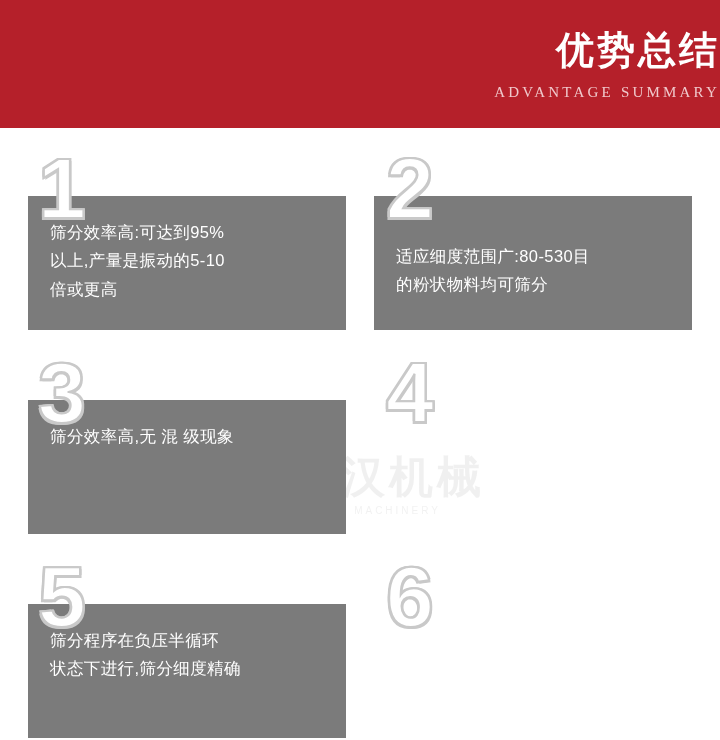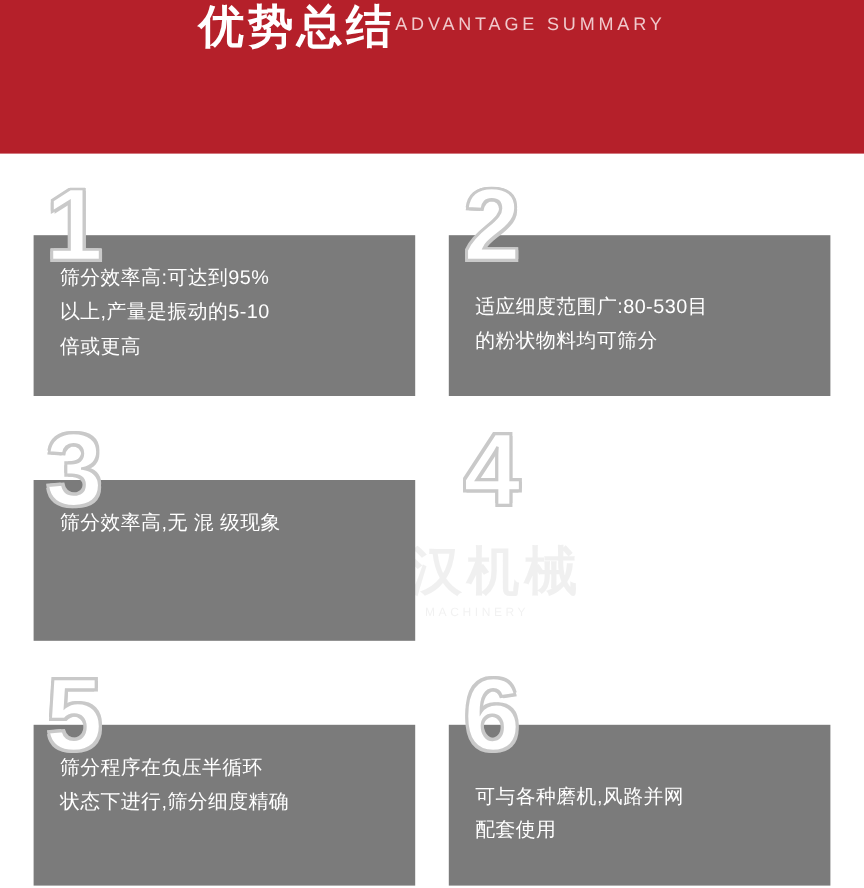--- a/index.html
+++ b/index.html
@@ -22,23 +22,24 @@
   }
 
   
   .header {
     position: relative;
     width: 720px;
     height: 128px;
     background: #b5202a;
     box-sizing: border-box;
     display: flex;
-    flex-direction: row;
-    align-items: flex-start;
+    flex-direction: column;
+    align-items: flex-end;
     justify-content: center;
+    font-family: Liberation Serif, serif;
   }
   .header-title {
     color: #ffffff;
     font-size: 38px;
     font-weight: bold;
     letter-spacing: 3px;
     line-height: 1.15;
     margin-top: 2px;
   }
   .header-sub {
@@ -203,20 +204,16 @@
     <div class="cell left">
       <div class="cell-num">5</div>
       <div class="cell-box">
         <div class="cell-text">筛分程序在负压半循环
 状态下进行,筛分细度精确</div>
       </div>
     </div>
 
     <div class="cell right">
       <div class="cell-num">6</div>
-      <div class="cell-box">
-        <div class="cell-text">可与各种磨机,风路并网
-配套使用</div>
-      </div>
     </div>
 
   </div>
 </div>
 
 </body></html>

